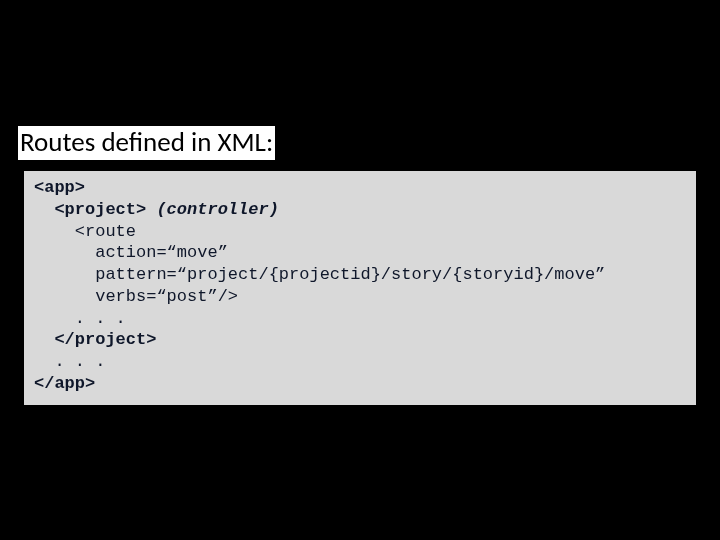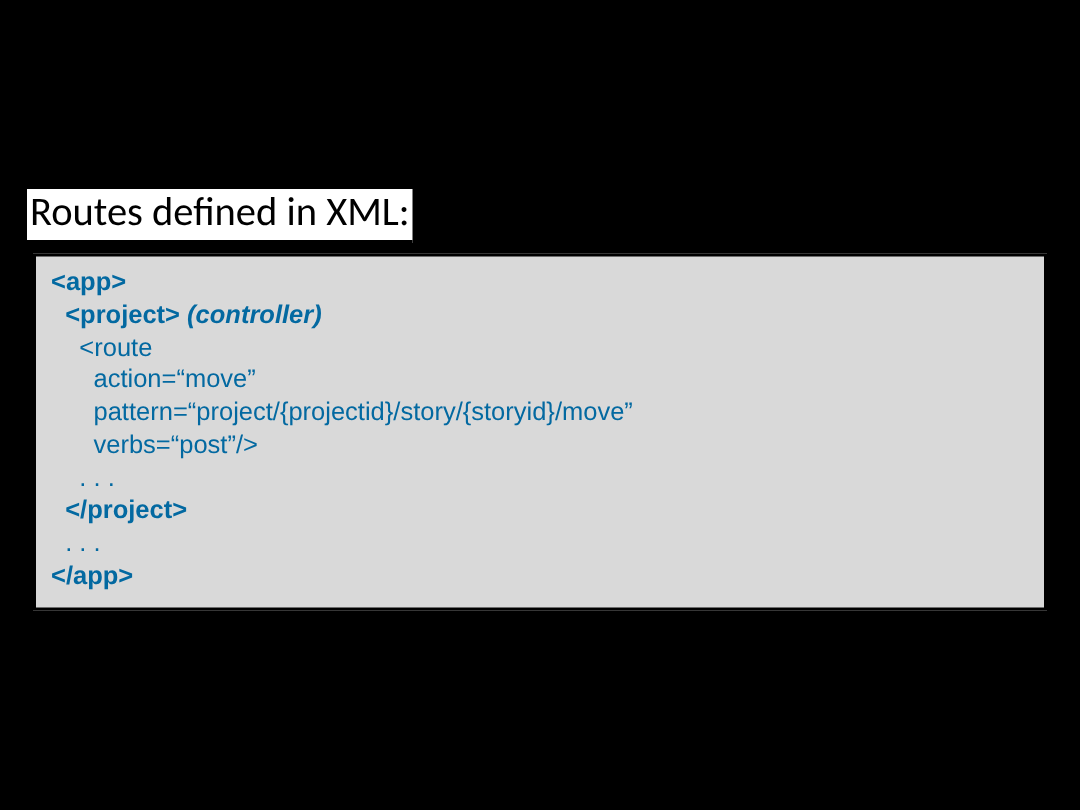--- a/index.html
+++ b/index.html
@@ -31,24 +31,24 @@
   .codebox {
     position: absolute;
     left: 22px;
     top: 169px;
     width: 676px;
     background: #d9d9d9;
     border: 2px solid #000;
     padding: 6px 10px 10px 10px;
   }
   .codebox pre {
-    font-family: Liberation Sans, sans-serif;
+    font-family: Liberation Mono, monospace;
     font-size: 17px;
     line-height: 1.28;
-    color: #0369a1;
+    color: #0f172a;
     white-space: pre;
   }
   .bold { font-weight: 700; }
   .comment { font-style: italic; font-weight: 700; }
 </style>
 </head>
 <body>
 
 <div class="slide">
 

